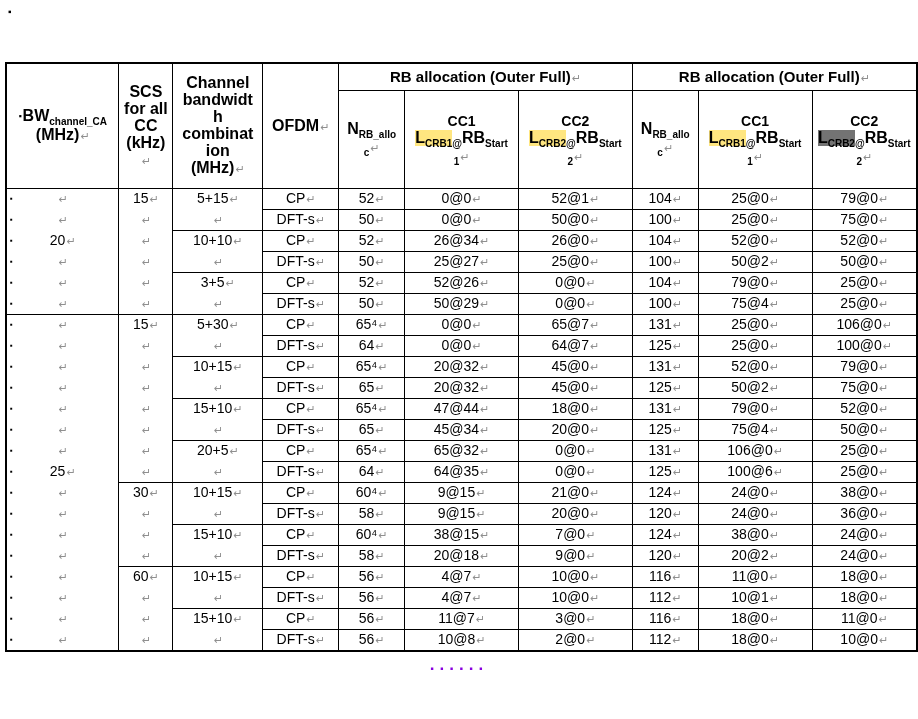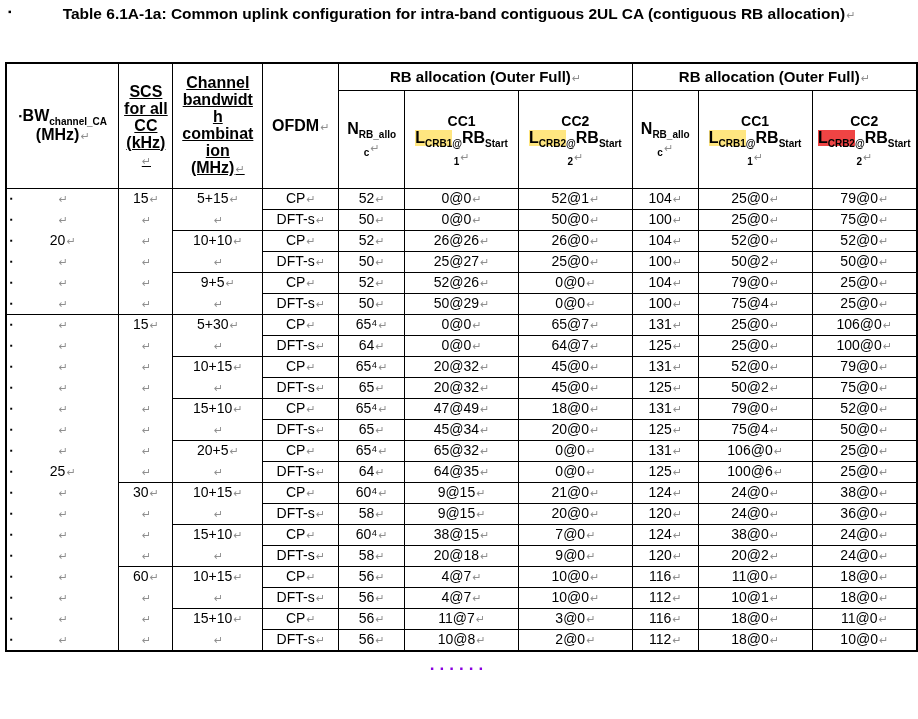--- a/index.html
+++ b/index.html
@@ -18,37 +18,36 @@
   td{font-size:14px;height:19px;line-height:19px;padding:0;white-space:nowrap;border-top:1px solid #000;}
   td.nbt{border-top:none;}
   td.bw-cell{position:relative;}
   .row-bullet{position:absolute;left:3px;top:50%;transform:translateY(-50%);font-size:8px;line-height:8px;}
   .bullet-inline{font-size:9px;vertical-align:2px;margin-right:1px;}
   .pilcrow{color:#8f8f8f;font-size:11px;font-weight:normal;margin-left:1px;}
   th .pilcrow{font-size:11px;}
   .big{font-size:16px;}
   sub{font-size:10px;font-weight:bold;line-height:10px;}
   .hl{background:#ffe680;}
-  .wrapblock{margin:0 auto;overflow-wrap:anywhere;word-break:break-word;text-decoration:underline;}
+  .wrapblock{margin:0 auto;overflow-wrap:anywhere;word-break:break-word;}
   .combo-head{max-width:74px;}
   .scs-head{max-width:46px;}
   .nrb-formula{max-width:52px;margin:0 auto;overflow-wrap:anywhere;line-height:14px;}
   .cc-formula{max-width:96px;margin:0 auto;overflow-wrap:anywhere;line-height:15px;}
   .cc-line1{line-height:17px;}
   
   .dots{position:absolute;top:656px;left:0;width:918px;text-align:center;
         font-weight:bold;font-size:17px;letter-spacing:5px;line-height:17px;}
 </style>
 </head>
 <body>
 
 <div class="page">
 
   <span class="caption-bullet">▪</span>
-  <div class="caption"><span>Table 6.1A-1a: Common uplink configuration for intra-band contiguous 2UL CA (contiguous RB allocation)</span><span class="pilcrow" style="color: rgb(143, 143, 143);">↵</span></div>
 
   <table>
     <colgroup>
       <col style="width:113px">
         <col style="width:54px">
         <col style="width:90px">
         <col style="width:76px">
       <col style="width:66px">
         <col style="width:114px">
         <col style="width:114px">
@@ -92,21 +91,21 @@
       </th>
       <th>
         <div class="nrb-formula"><span class="big">N</span><sub>RB_alloc</sub><span class="pilcrow" style="color: rgb(143, 143, 143);">↵</span></div>
       </th>
       <th>
         <div class="cc-line1">CC1</div>
         <div class="cc-formula"><span class="hl" style="background: rgb(255, 230, 128);"><span class="big">L</span><sub>CRB1</sub></span><sub>@</sub><span class="big">RB</span><sub>Start1</sub><span class="pilcrow" style="color: rgb(143, 143, 143);">↵</span></div>
       </th>
       <th>
         <div class="cc-line1">CC2</div>
-        <div class="cc-formula"><span class="hl" style="background: #ef4444;"><span class="big">L</span><sub>CRB2</sub></span><sub>@</sub><span class="big">RB</span><sub>Start2</sub><span class="pilcrow" style="color: rgb(143, 143, 143);">↵</span></div>
+        <div class="cc-formula"><span class="hl" style="background: #737373;"><span class="big">L</span><sub>CRB2</sub></span><sub>@</sub><span class="big">RB</span><sub>Start2</sub><span class="pilcrow" style="color: rgb(143, 143, 143);">↵</span></div>
       </th>
     </tr>
     </tbody>
       <tbody>
         <tr>
           <td class="bw-cell"><span class="row-bullet">▪</span><span class="pilcrow" style="color: rgb(143, 143, 143);">↵</span></td>
           <td><span>15</span><span class="pilcrow" style="color: rgb(143, 143, 143);">↵</span></td>
           <td><span>5+15</span><span class="pilcrow" style="color: rgb(143, 143, 143);">↵</span></td>
           <td><span>CP</span><span class="pilcrow" style="color: rgb(143, 143, 143);">↵</span></td>
           <td><span>52</span><span class="pilcrow" style="color: rgb(143, 143, 143);">↵</span></td>
@@ -127,42 +126,42 @@
           <td><span>100</span><span class="pilcrow" style="color: rgb(143, 143, 143);">↵</span></td>
           <td><span>25@0</span><span class="pilcrow" style="color: rgb(143, 143, 143);">↵</span></td>
           <td><span>75@0</span><span class="pilcrow" style="color: rgb(143, 143, 143);">↵</span></td>
         </tr>
         <tr>
           <td class="nbt bw-cell"><span class="row-bullet">▪</span><span>20</span><span class="pilcrow" style="color: rgb(143, 143, 143);">↵</span></td>
           <td class="nbt"><span class="pilcrow" style="color: rgb(143, 143, 143);">↵</span></td>
           <td><span>10+10</span><span class="pilcrow" style="color: rgb(143, 143, 143);">↵</span></td>
           <td><span>CP</span><span class="pilcrow" style="color: rgb(143, 143, 143);">↵</span></td>
           <td><span>52</span><span class="pilcrow" style="color: rgb(143, 143, 143);">↵</span></td>
-          <td><span>26@26</span><span class="pilcrow" style="color: rgb(143, 143, 143);">↵</span></td>
+          <td><span>26@34</span><span class="pilcrow" style="color: rgb(143, 143, 143);">↵</span></td>
           <td><span>26@0</span><span class="pilcrow" style="color: rgb(143, 143, 143);">↵</span></td>
           <td><span>104</span><span class="pilcrow" style="color: rgb(143, 143, 143);">↵</span></td>
           <td><span>52@0</span><span class="pilcrow" style="color: rgb(143, 143, 143);">↵</span></td>
           <td><span>52@0</span><span class="pilcrow" style="color: rgb(143, 143, 143);">↵</span></td>
         </tr>
         <tr>
           <td class="nbt bw-cell"><span class="row-bullet">▪</span><span class="pilcrow" style="color: rgb(143, 143, 143);">↵</span></td>
           <td class="nbt"><span class="pilcrow" style="color: rgb(143, 143, 143);">↵</span></td>
           <td class="nbt"><span class="pilcrow" style="color: rgb(143, 143, 143);">↵</span></td>
           <td><span>DFT-s</span><span class="pilcrow" style="color: rgb(143, 143, 143);">↵</span></td>
           <td><span>50</span><span class="pilcrow" style="color: rgb(143, 143, 143);">↵</span></td>
           <td><span>25@27</span><span class="pilcrow" style="color: rgb(143, 143, 143);">↵</span></td>
           <td><span>25@0</span><span class="pilcrow" style="color: rgb(143, 143, 143);">↵</span></td>
           <td><span>100</span><span class="pilcrow" style="color: rgb(143, 143, 143);">↵</span></td>
           <td><span>50@2</span><span class="pilcrow" style="color: rgb(143, 143, 143);">↵</span></td>
           <td><span>50@0</span><span class="pilcrow" style="color: rgb(143, 143, 143);">↵</span></td>
         </tr>
         <tr>
           <td class="nbt bw-cell"><span class="row-bullet">▪</span><span class="pilcrow" style="color: rgb(143, 143, 143);">↵</span></td>
           <td class="nbt"><span class="pilcrow" style="color: rgb(143, 143, 143);">↵</span></td>
-          <td><span>9+5</span><span class="pilcrow" style="color: rgb(143, 143, 143);">↵</span></td>
+          <td><span>3+5</span><span class="pilcrow" style="color: rgb(143, 143, 143);">↵</span></td>
           <td><span>CP</span><span class="pilcrow" style="color: rgb(143, 143, 143);">↵</span></td>
           <td><span>52</span><span class="pilcrow" style="color: rgb(143, 143, 143);">↵</span></td>
           <td><span>52@26</span><span class="pilcrow" style="color: rgb(143, 143, 143);">↵</span></td>
           <td><span>0@0</span><span class="pilcrow" style="color: rgb(143, 143, 143);">↵</span></td>
           <td><span>104</span><span class="pilcrow" style="color: rgb(143, 143, 143);">↵</span></td>
           <td><span>79@0</span><span class="pilcrow" style="color: rgb(143, 143, 143);">↵</span></td>
           <td><span>25@0</span><span class="pilcrow" style="color: rgb(143, 143, 143);">↵</span></td>
         </tr>
         <tr>
           <td class="nbt bw-cell"><span class="row-bullet">▪</span><span class="pilcrow" style="color: rgb(143, 143, 143);">↵</span></td>
@@ -223,21 +222,21 @@
           <td><span>125</span><span class="pilcrow" style="color: rgb(143, 143, 143);">↵</span></td>
           <td><span>50@2</span><span class="pilcrow" style="color: rgb(143, 143, 143);">↵</span></td>
           <td><span>75@0</span><span class="pilcrow" style="color: rgb(143, 143, 143);">↵</span></td>
         </tr>
         <tr>
           <td class="nbt bw-cell"><span class="row-bullet">▪</span><span class="pilcrow" style="color: rgb(143, 143, 143);">↵</span></td>
           <td class="nbt"><span class="pilcrow" style="color: rgb(143, 143, 143);">↵</span></td>
           <td><span>15+10</span><span class="pilcrow" style="color: rgb(143, 143, 143);">↵</span></td>
           <td><span>CP</span><span class="pilcrow" style="color: rgb(143, 143, 143);">↵</span></td>
           <td><span>65⁴</span><span class="pilcrow" style="color: rgb(143, 143, 143);">↵</span></td>
-          <td><span>47@49</span><span class="pilcrow" style="color: rgb(143, 143, 143);">↵</span></td>
+          <td><span>47@44</span><span class="pilcrow" style="color: rgb(143, 143, 143);">↵</span></td>
           <td><span>18@0</span><span class="pilcrow" style="color: rgb(143, 143, 143);">↵</span></td>
           <td><span>131</span><span class="pilcrow" style="color: rgb(143, 143, 143);">↵</span></td>
           <td><span>79@0</span><span class="pilcrow" style="color: rgb(143, 143, 143);">↵</span></td>
           <td><span>52@0</span><span class="pilcrow" style="color: rgb(143, 143, 143);">↵</span></td>
         </tr>
         <tr>
           <td class="nbt bw-cell"><span class="row-bullet">▪</span><span class="pilcrow" style="color: rgb(143, 143, 143);">↵</span></td>
           <td class="nbt"><span class="pilcrow" style="color: rgb(143, 143, 143);">↵</span></td>
           <td class="nbt"><span class="pilcrow" style="color: rgb(143, 143, 143);">↵</span></td>
           <td><span>DFT-s</span><span class="pilcrow" style="color: rgb(143, 143, 143);">↵</span></td>

